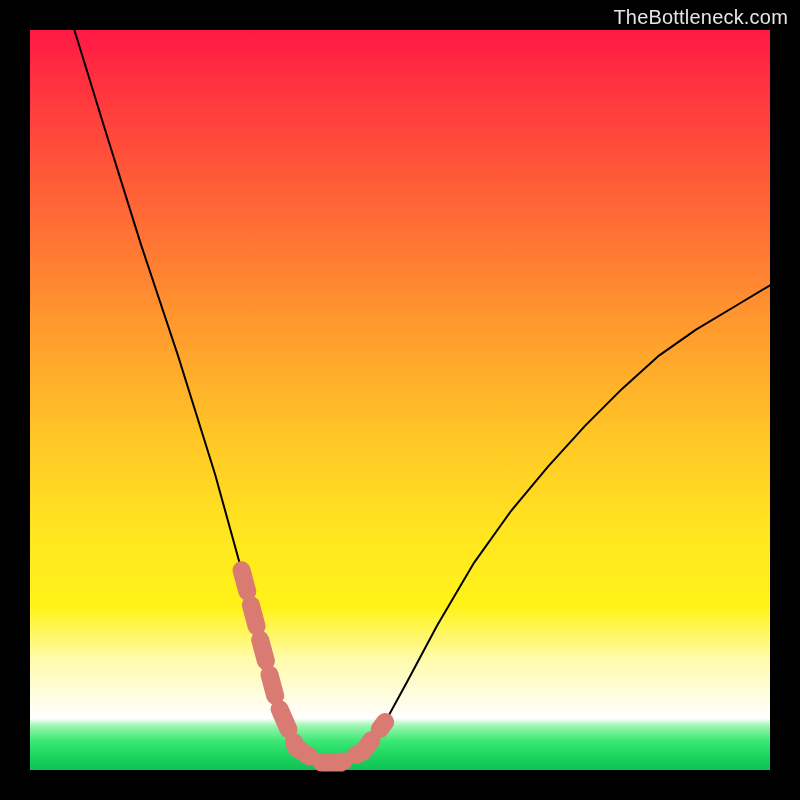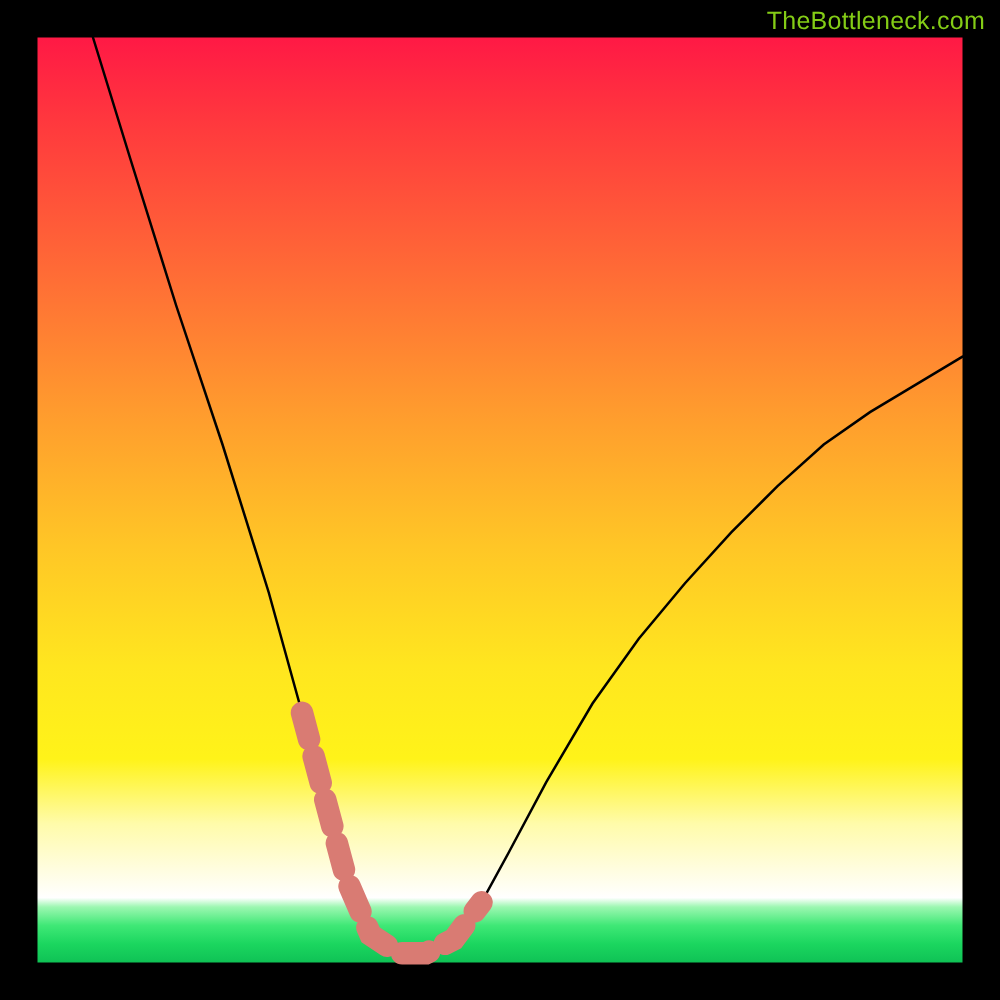--- a/index.html
+++ b/index.html
@@ -40,21 +40,21 @@
       #9cf7b1 94%,
       #3fe876 96%,
       #1bd65f 98%,
       #0fc255 100%
     );
   }
   .watermark {
     position: absolute;
     top: 6px;
     right: 12px;
-    color: #84cc16;
+    color: #e5e5e5;
     font-size: 20px;
     font-weight: 400;
     letter-spacing: 0.2px;
   }
   svg.curve {
     position: absolute;
     left: 30px;
     top: 30px;
     width: 740px;
     height: 740px;

